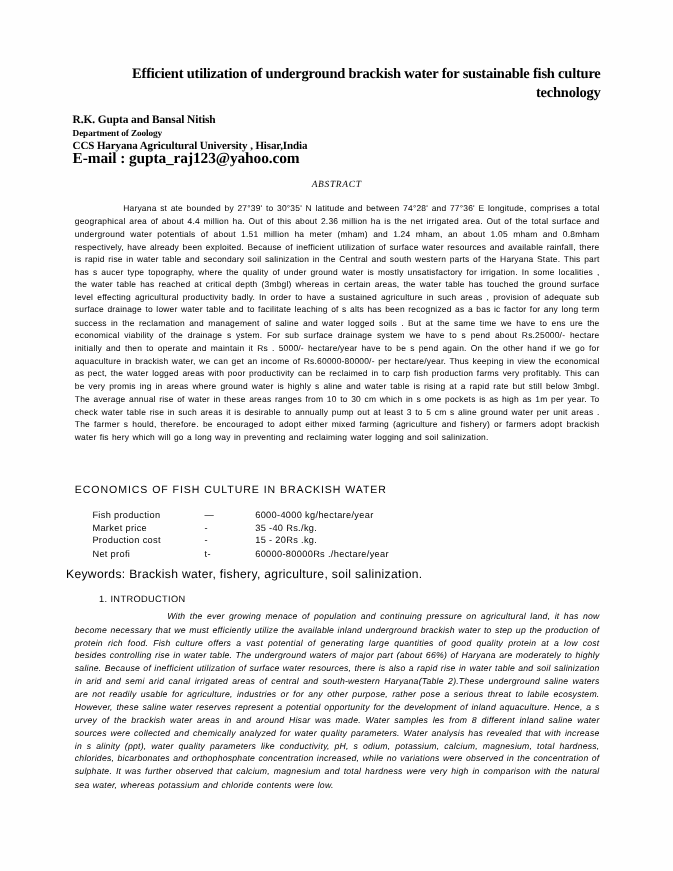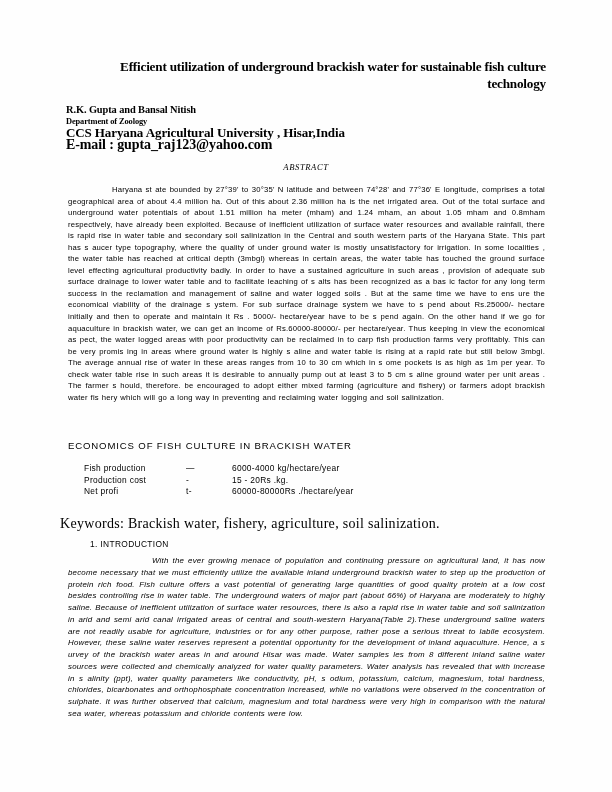--- a/index.html
+++ b/index.html
@@ -43,21 +43,21 @@
     width: 480px;
     text-align: left;
     font-family: "Liberation Serif", serif;
     font-weight: bold;
     font-size: 9.6px;
     line-height: 11.6px;
     letter-spacing: -0.1px;
   }
   .authors .line-names { font-size: 10.4px; }
   .authors .line-dept  { font-size: 8.4px; }
-  .authors .line-univ  { font-size: 13px; }
+  .authors .line-univ  { font-size: 10px; }
   .authors .line-email { font-size: 14px; }
 
   
   .abstract-heading {
     position: absolute;
     left: 66px;
     top: 162px;
     width: 480px;
     text-align: center;
     font-family: "Liberation Serif", serif;
@@ -104,23 +104,22 @@
     white-space: nowrap;
   }
   .econ-table td.col-label { width: 102px; }
   .econ-table td.col-sep   { width: 46px; }
   .econ-table td.col-value { width: 240px; }
 
   .keywords {
     position: absolute;
     left: 60px;
     top: 516px;
-    font-size: 14px;
+    font-size: 11px;
     letter-spacing: 0.3px;
-    font-family: Liberation Serif, serif;
   }
 
   
   .intro-heading {
     position: absolute;
     left: 90px;
     top: 539px;
     font-size: 8.4px;
     letter-spacing: 0.35px;
   }
@@ -159,20 +158,25 @@
   <div class="econ-heading">ECONOMICS OF FISH CULTURE IN BRACKISH WATER</div>
 
   <table class="econ-table">
     <tbody>
       <tr>
         <td class="col-label">Fish production</td>
         <td class="col-sep">—</td>
         <td class="col-value">6000-4000 kg/hectare/year</td>
       </tr>
       <tr>
+        <td class="col-label">Market price</td>
+        <td class="col-sep">-</td>
+        <td class="col-value">35 -40  Rs./kg.</td>
+      </tr>
+      <tr>
         <td class="col-label">Production cost</td>
         <td class="col-sep">-</td>
         <td class="col-value">15 - 20Rs .kg.</td>
       </tr>
       <tr>
         <td class="col-label">Net profi</td>
         <td class="col-sep">t-</td>
         <td class="col-value">60000-80000Rs ./hectare/year</td>
       </tr>
     </tbody>

